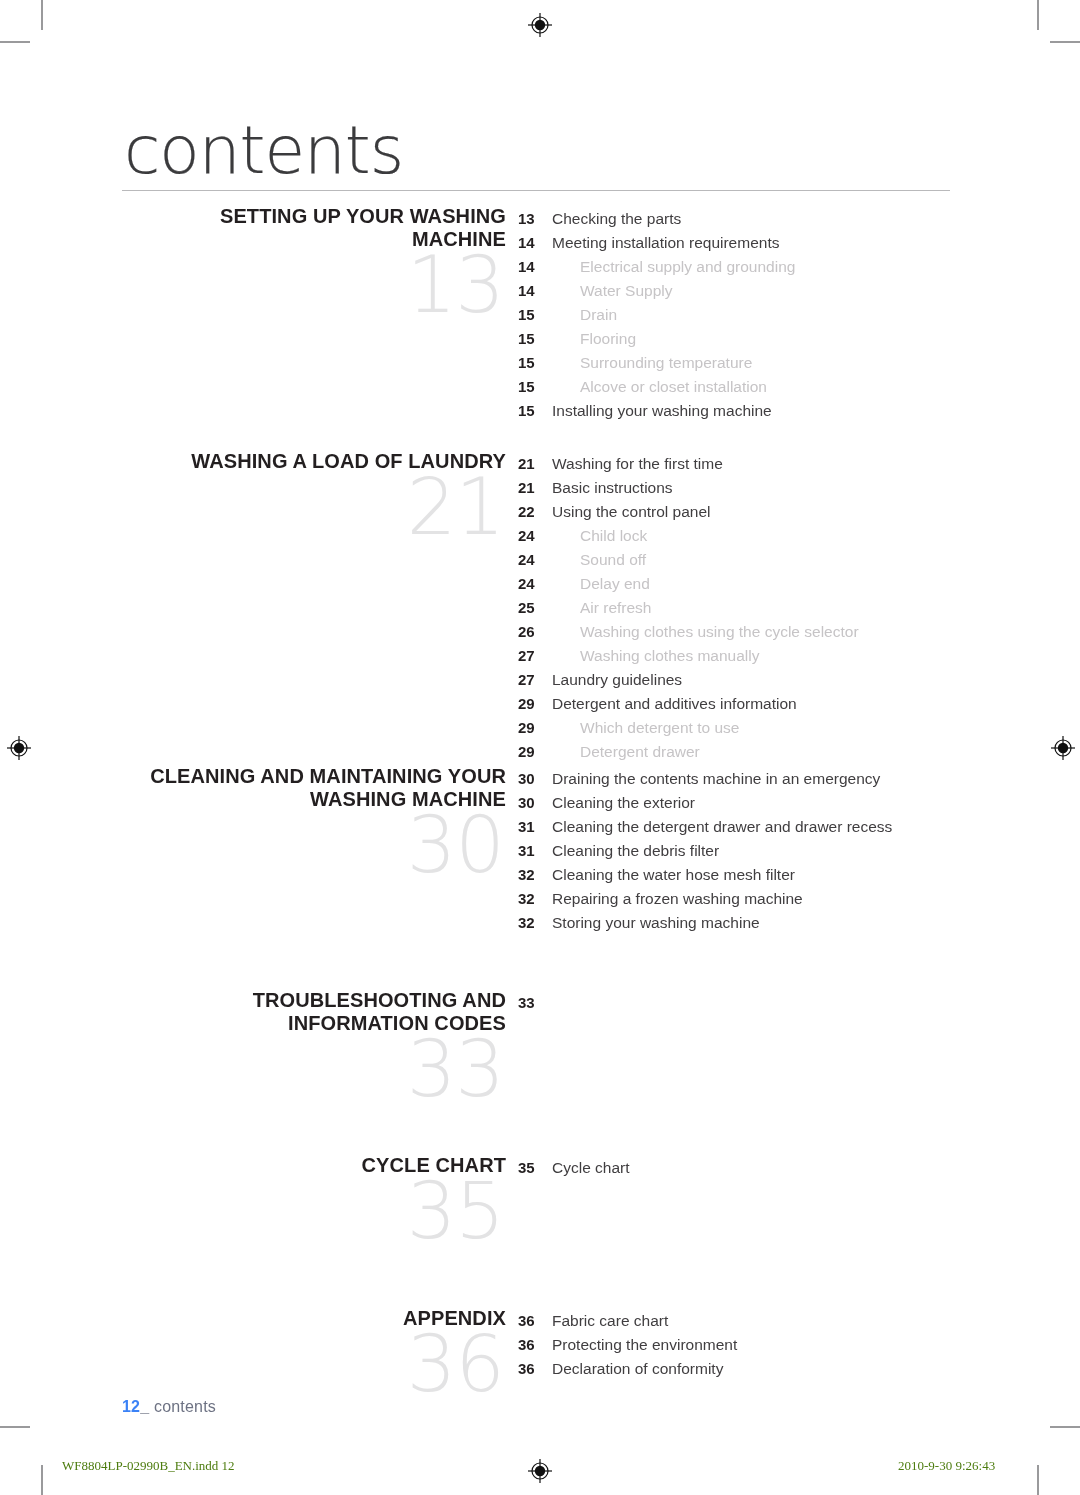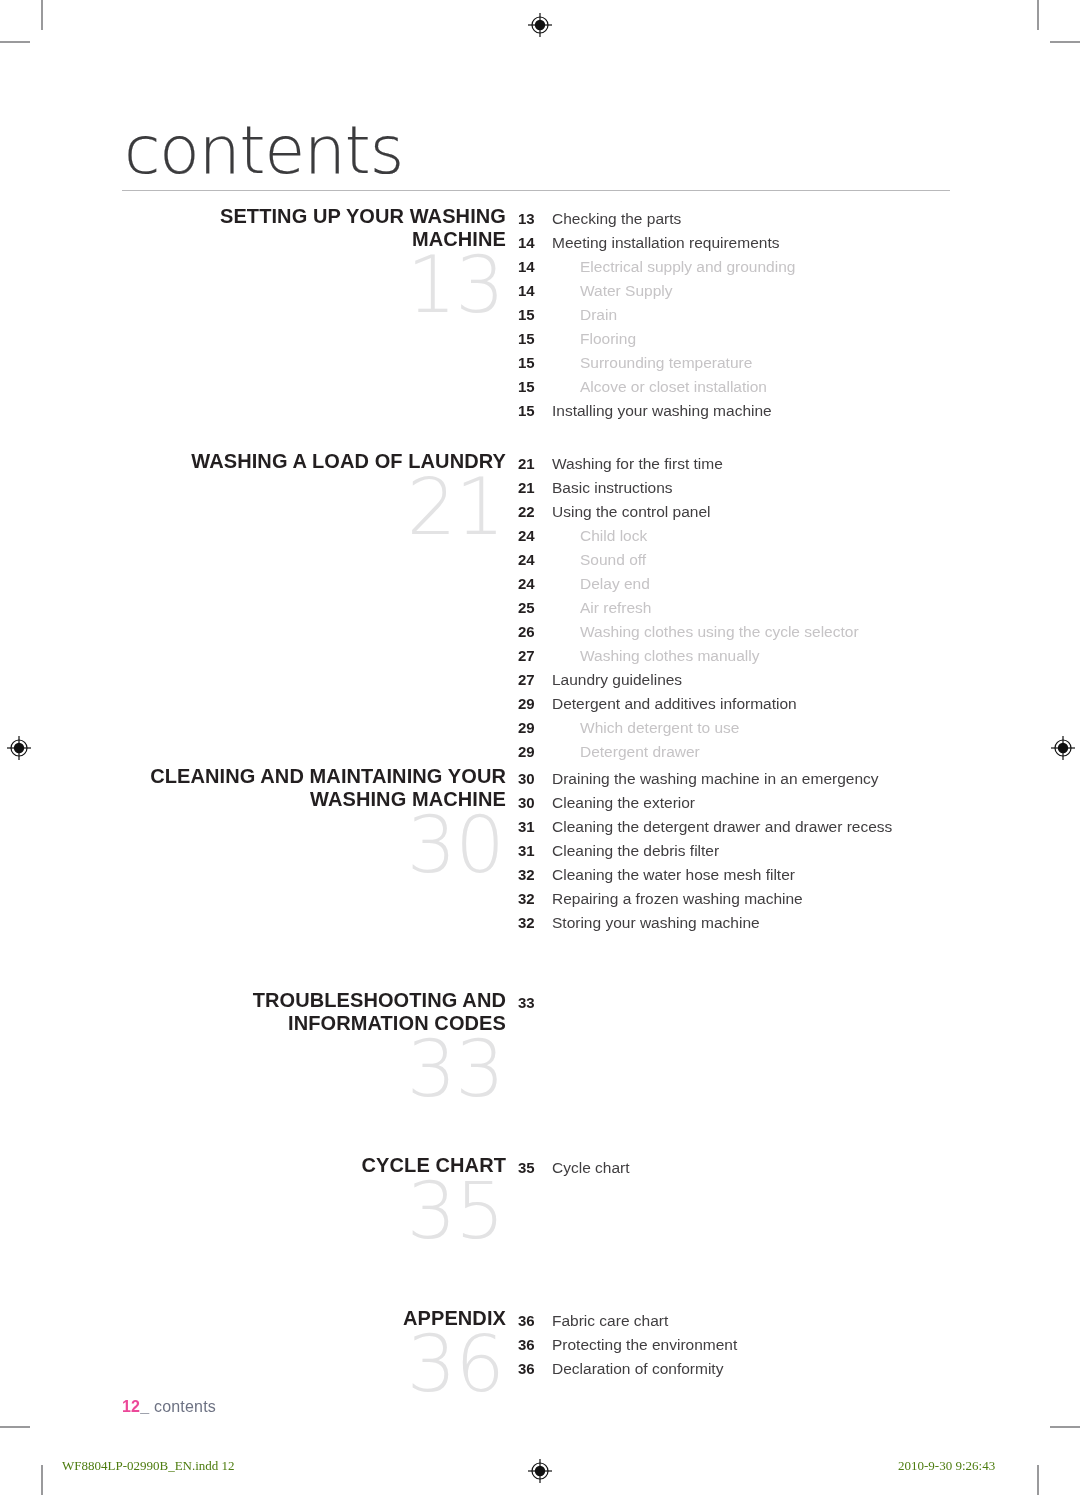--- a/index.html
+++ b/index.html
@@ -143,21 +143,21 @@
   .folio {
     position: absolute;
     left: 122px;
     top: 1398px;
     font-size: 16px;
     color: #6d7283;
     letter-spacing: 0.2px;
   }
   .folio b {
     font-weight: bold;
-    color: #ec4899;
+    color: #3b82f6;
   }
   .folio .underscore { font-weight: bold; }
 
   .prodline {
     position: absolute;
     top: 1458px;
     font-family: "Liberation Serif", serif;
     font-size: 13px;
     color: #4d7c0f;
   }
@@ -312,21 +312,21 @@
       </div>
     </div>
     <div class="section" style="position: absolute; top: 560px; left: 0px; width: 828px;">
       <div class="sec-left">
         <div class="sec-heading">CLEANING AND MAINTAINING YOUR WASHING MACHINE</div>
         <div class="sec-bignum">30</div>
       </div>
       <div class="sec-right">
         <div class="entry">
           <span class="num">30</span>
-          <span class="lbl">Draining the washing machine in an emergency</span>
+          <span class="lbl">Draining the contents machine in an emergency</span>
         </div>
         <div class="entry">
           <span class="num">30</span>
           <span class="lbl">Cleaning the exterior</span>
         </div>
         <div class="entry">
           <span class="num">31</span>
           <span class="lbl">Cleaning the detergent drawer and drawer recess</span>
         </div>
         <div class="entry">

